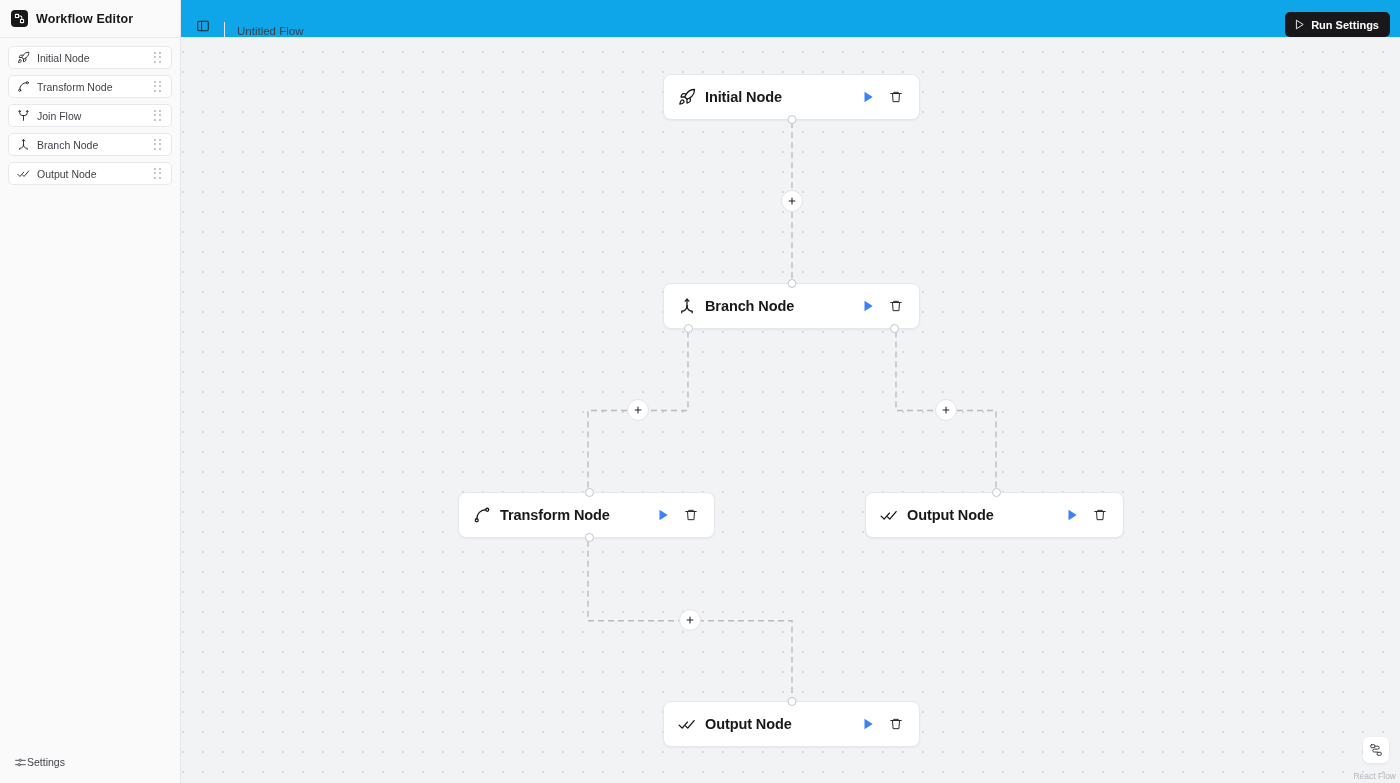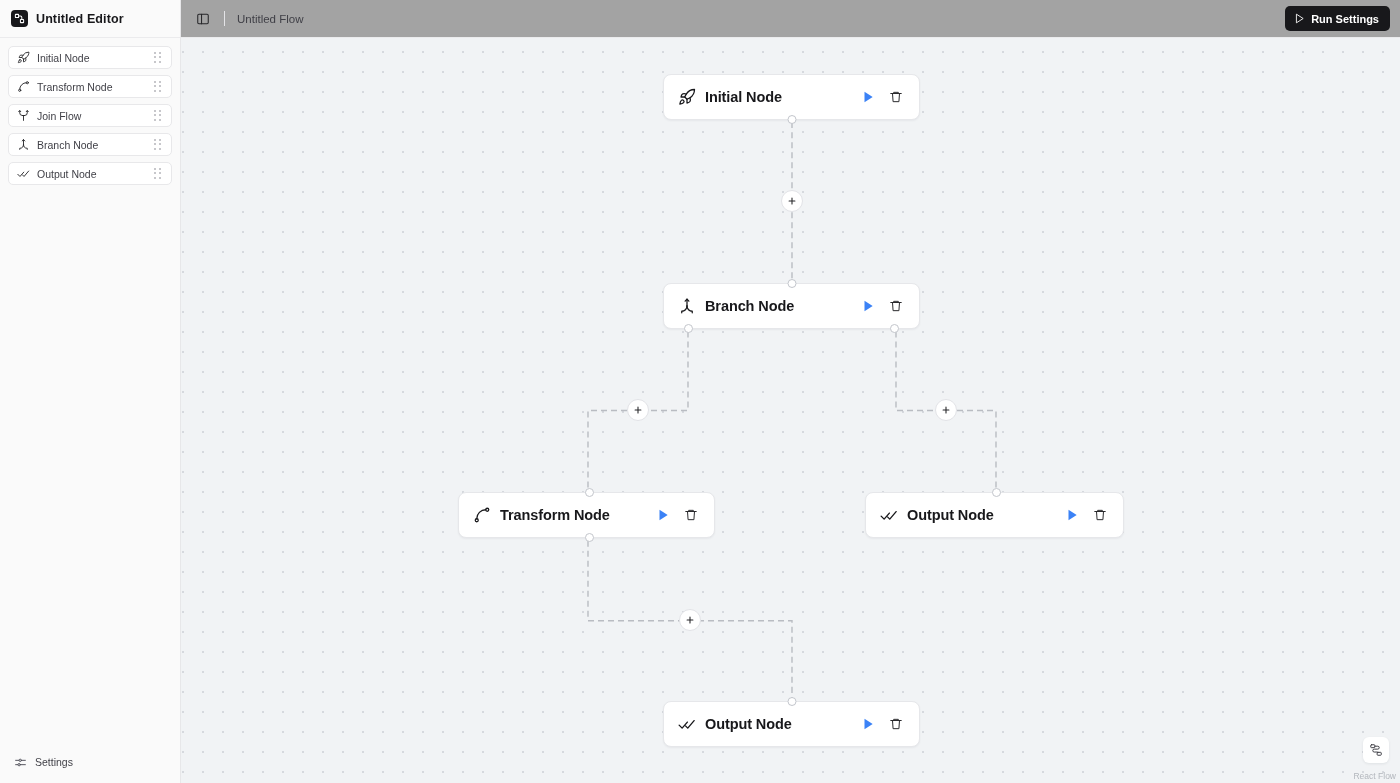--- a/index.html
+++ b/index.html
@@ -104,21 +104,20 @@
 
   .sidebar-spacer { flex: 1 1 auto; }
 
   .sidebar-footer {
     padding: 0 0 8px 0;
   }
   .settings-row {
     height: 26px;
     display: flex;
     align-items: center;
-    gap: 8px;
     padding: 0 14px;
     cursor: pointer;
   }
   .settings-row .sr-icon {
     width: 13px; height: 13px;
     flex: 0 0 13px;
     color: #52525b;
     display:flex; align-items:center; justify-content:center;
   }
   .settings-row .sr-label {
@@ -134,24 +133,24 @@
     display: flex;
     flex-direction: column;
     min-width: 0;
   }
 
   
   #topbar {
     position: relative;
     height: 38px;
     flex: 0 0 38px;
-    background: #a3a3a3;
+    background: #0ea5e9;
     border-bottom: 1px solid #ebebed;
     display: flex;
-    align-items: center;
+    align-items: flex-end;
     padding: 0 10px 0 11px;
     z-index: 20;
   }
   .panel-toggle {
     width: 22px; height: 22px;
     display: flex; align-items: center; justify-content: center;
     border-radius: 4px;
     color: #27272a;
     cursor: pointer;
   }
@@ -386,21 +385,21 @@
   <aside id="sidebar">
 
     <div class="brand">
       <span class="brand-logo">
         <svg width="11" height="11" viewBox="0 0 24 24" fill="none" stroke="#ffffff" stroke-width="2.2" stroke-linecap="round" stroke-linejoin="round">
           <rect x="3" y="3" width="7" height="7" rx="1"></rect>
           <rect x="14" y="14" width="7" height="7" rx="1"></rect>
           <path d="M10 6.5h4a3 3 0 0 1 3 3v4"></path>
         </svg>
       </span>
-      <span class="brand-title">Untitled Editor</span>
+      <span class="brand-title">Workflow Editor</span>
     </div>
 
     <div class="palette">
 
       <div class="palette-item">
         <span class="pi-icon">
           <svg width="13" height="13" viewBox="0 0 24 24" fill="none" stroke="currentColor" stroke-width="1.7" stroke-linecap="round" stroke-linejoin="round">
             <path d="M4.5 16.5c-1.5 1.26-2 5-2 5s3.74-.5 5-2c.71-.84.7-2.13-.09-2.91a2.18 2.18 0 0 0-2.91-.09z"></path>
             <path d="M12 15l-3-3a22 22 0 0 1 2-3.95A12.88 12.88 0 0 1 22 2c0 2.72-.78 7.5-6 11a22.35 22.35 0 0 1-4 2z"></path>
             <path d="M9 12H4s.55-3.03 2-4c1.62-1.08 5 0 5 0"></path>

